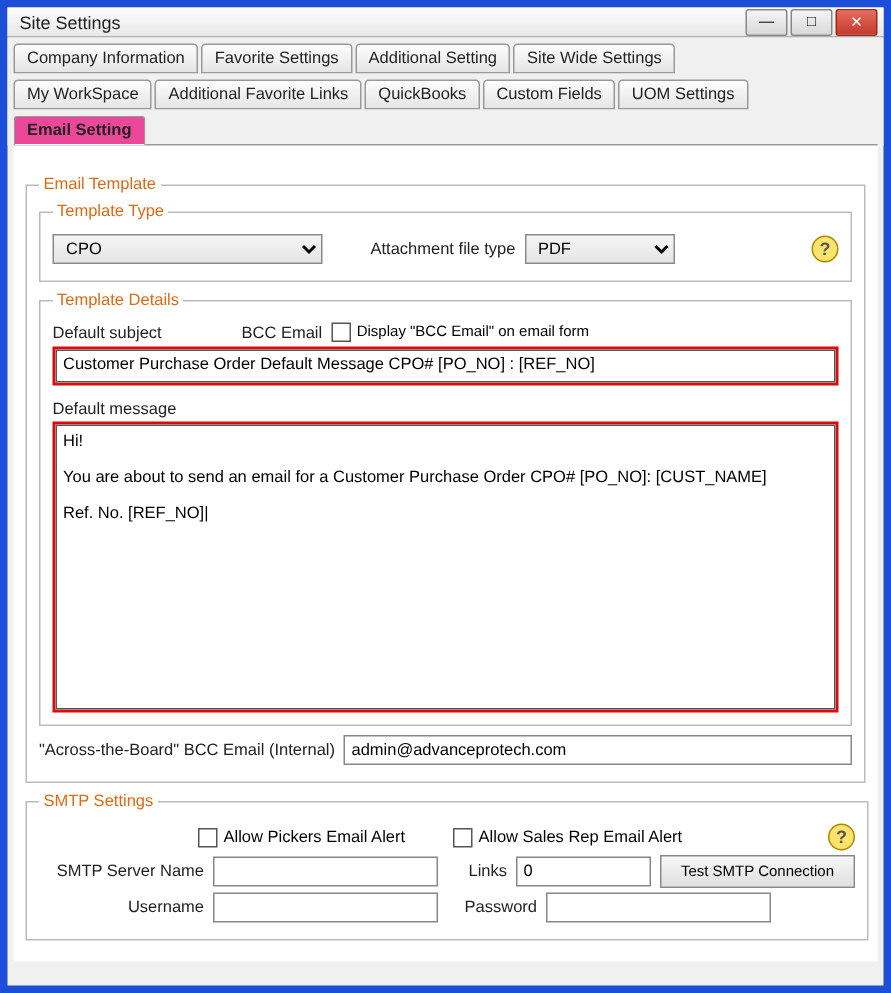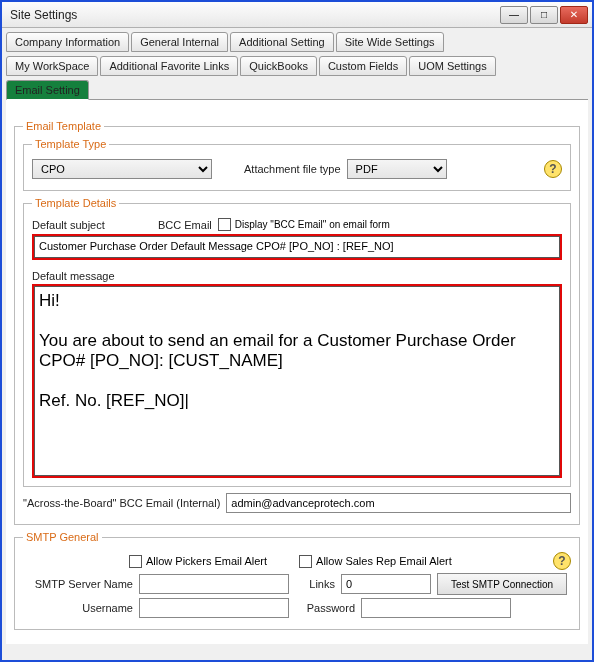--- a/index.html
+++ b/index.html
@@ -8,21 +8,21 @@
     font-family: "Segoe UI", Tahoma, Arial, sans-serif;
     font-size: 11px;
     background: #fff;
     width: 594px;
     height: 662px;
     overflow: hidden;
   }
   .window {
     width: 594px;
     height: 662px;
-    border: 2px solid #1d4ed8;
+    border: 5px solid #1d4ed8;
     background: #f0f0f0;
     display: flex;
     flex-direction: column;
   }
   .titlebar {
     height: 26px;
     background: linear-gradient(#fdfdfd, #e8e8e8);
     border-bottom: 1px solid #b0b0b0;
     display: flex;
     align-items: center;
@@ -50,24 +50,25 @@
     border: 1px solid #999;
     border-radius: 3px 3px 0 0;
     background: linear-gradient(#fdfdfd,#e5e5e5);
     padding: 3px 8px;
     font-size: 11px;
     cursor: pointer;
     white-space: nowrap;
     color:#222;
   }
   .tab.active {
-    background: #15803d;
+    background: #ec4899;
     border-bottom: 1px solid #fff;
     position: relative;
     z-index: 2;
+    font-weight: bold;
   }
   .tab-content {
     border-top: 1px solid #999;
     margin: -1px 4px 4px 4px;
     background: #fff;
     flex: 1;
     padding: 20px 8px 8px 8px;
     position: relative;
   }
   fieldset {
@@ -106,21 +107,21 @@
     border: 1px solid #555;
     padding: 3px 4px;
     font-size: 11px;
     background:#fff;
     height: 22px;
   }
   .message-box {
     width: 100%;
     border: 1px solid #555;
     padding: 4px;
-    font-size: 17px;
+    font-size: 11px;
     background:#fff;
     height: 190px;
     white-space: pre-wrap;
     overflow: auto;
   }
   .btn {
     border: 1px solid #888;
     background: linear-gradient(#f7f7f7,#e0e0e0);
     padding: 3px 10px;
     font-size: 10px;
@@ -142,21 +143,21 @@
 <div class="window">
   <div class="titlebar">
     <span class="title-text">Site Settings</span>
     <div class="winbtn">—</div>
     <div class="winbtn">□</div>
     <div class="winbtn close">✕</div>
   </div>
 
   <div class="tabs-row">
     <div class="tab">Company Information</div>
-    <div class="tab">General Internal</div>
+    <div class="tab">Favorite Settings</div>
     <div class="tab">Additional Setting</div>
     <div class="tab">Site Wide Settings</div>
   </div>
   <div class="tabs-row">
     <div class="tab">My WorkSpace</div>
     <div class="tab">Additional Favorite Links</div>
     <div class="tab">QuickBooks</div>
     <div class="tab">Custom Fields</div>
     <div class="tab">UOM Settings</div>
   </div>
@@ -213,21 +214,21 @@
         </div>
       </fieldset>
 
       <div class="row" style="margin-top:6px;">
         <label class="lbl">"Across-the-Board" BCC Email (Internal)</label>
         <input type="text" style="flex: 1 1 0%;" value="admin@advanceprotech.com">
       </div>
     </fieldset>
 
     <fieldset>
-      <legend>SMTP General</legend>
+      <legend>SMTP Settings</legend>
 
       <div class="row" style="justify-content:center;">
         <span style="width:100px"></span>
         <div class="checkbox">
           <div class="box"></div>
           <span>Allow Pickers Email Alert</span>
         </div>
         <span style="width:20px"></span>
         <div class="checkbox">
           <div class="box"></div>

